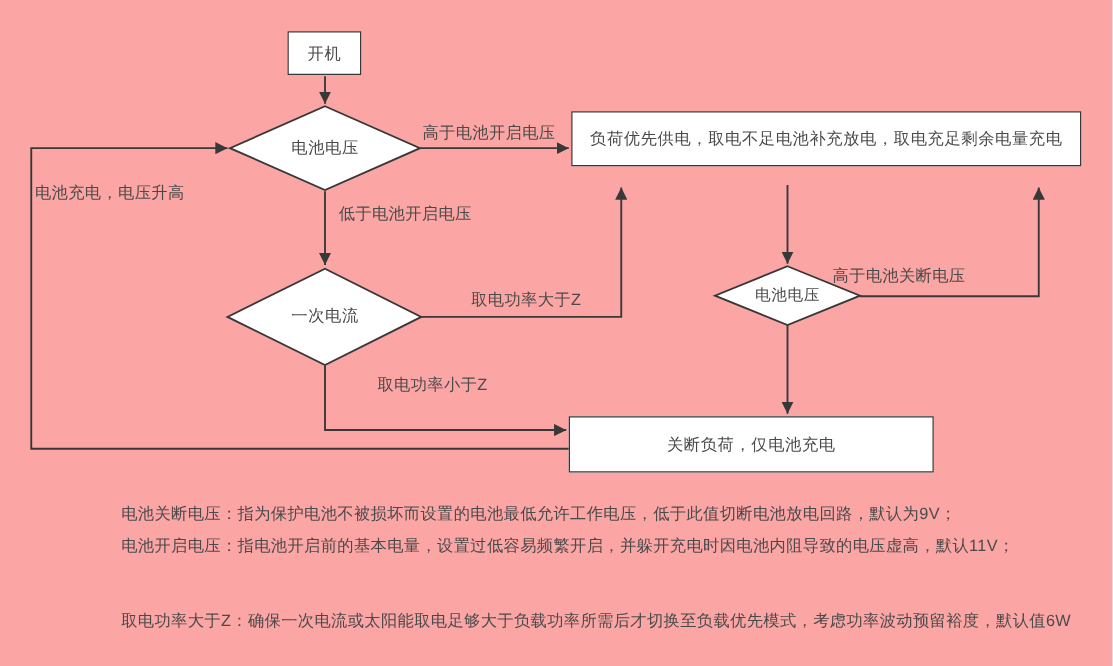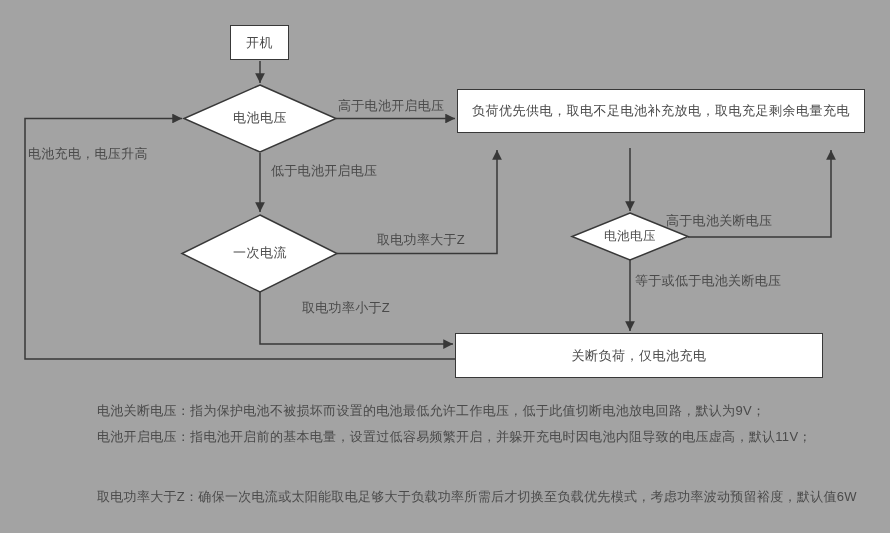--- a/index.html
+++ b/index.html
@@ -5,21 +5,21 @@
   html, body {
     margin: 0;
     padding: 0;
     background: #ffffff;
     font-family: "Liberation Sans", "DejaVu Sans", sans-serif;
   }
   .canvas {
     position: relative;
     width: 890px;
     height: 533px;
-    background: #a3a3a3;
+    background: #fca5a5;
     overflow: hidden;
     color: #4a4a4a;
   }
   .layer {
     position: absolute;
     left: 0;
     top: 0;
   }
   .node {
     position: absolute;
@@ -106,21 +106,21 @@
   </svg>
 
   <div class="node" style="left:230px; top:25px; width:59px; height:35px;">
     <span>开机</span>
   </div>
 
   <div class="node" style="left:457px; top:89px; width:408px; height:44px;">
     <span>负荷优先供电，取电不足电池补充放电，取电充足剩余电量充电</span>
   </div>
 
-  <div class="node" style="left:455px; top:333px; width:368px; height:45px;">
+  <div class="node" style="left:455px; top:333px; width:292px; height:45px;">
     <span>关断负荷，仅电池充电</span>
   </div>
 
   <div class="diamond-label" style="left:200px; top:110px; width:120px; height:16px;">电池电压</div>
 
   <div class="diamond-label" style="left:200px; top:245px; width:120px; height:16px;">一次电流</div>
 
   <div class="diamond-label" style="left:570px; top:229px; width:120px; height:15px; font-size:12.5px;">电池电压</div>
 
   <div class="edge-label" style="left:28px; top:100px;margin-top:47px;">电池充电，电压升高</div>
@@ -128,21 +128,20 @@
   <div class="edge-label" style="left:338px; top:99px;text-align:center;">高于电池开启电压</div>
 
   <div class="edge-label" style="left:271px; top:164px;">低于电池开启电压</div>
 
   <div class="edge-label" style="left:377px; top:233px;">取电功率大于Z</div>
 
   <div class="edge-label" style="left:302px; top:301px;">取电功率小于Z</div>
 
   <div class="edge-label" style="left:666px; top:214px;">高于电池关断电压</div>
 
-  <div class="edge-label" style="left:635px; top:274px;">等于或低于电池关断电压</div>
 
   <div class="note-line" style="top:403px;">电池关断电压：指为保护电池不被损坏而设置的电池最低允许工作电压，低于此值切断电池放电回路，默认为9V；</div>
 
   <div class="note-line" style="top:429px;">电池开启电压：指电池开启前的基本电量，设置过低容易频繁开启，并躲开充电时因电池内阻导致的电压虚高，默认11V；</div>
 
   <div class="note-line" style="top:453px;margin-top:36px;">取电功率大于Z：确保一次电流或太阳能取电足够大于负载功率所需后才切换至负载优先模式，考虑功率波动预留裕度，默认值6W</div>
 
 
 </div>
 

